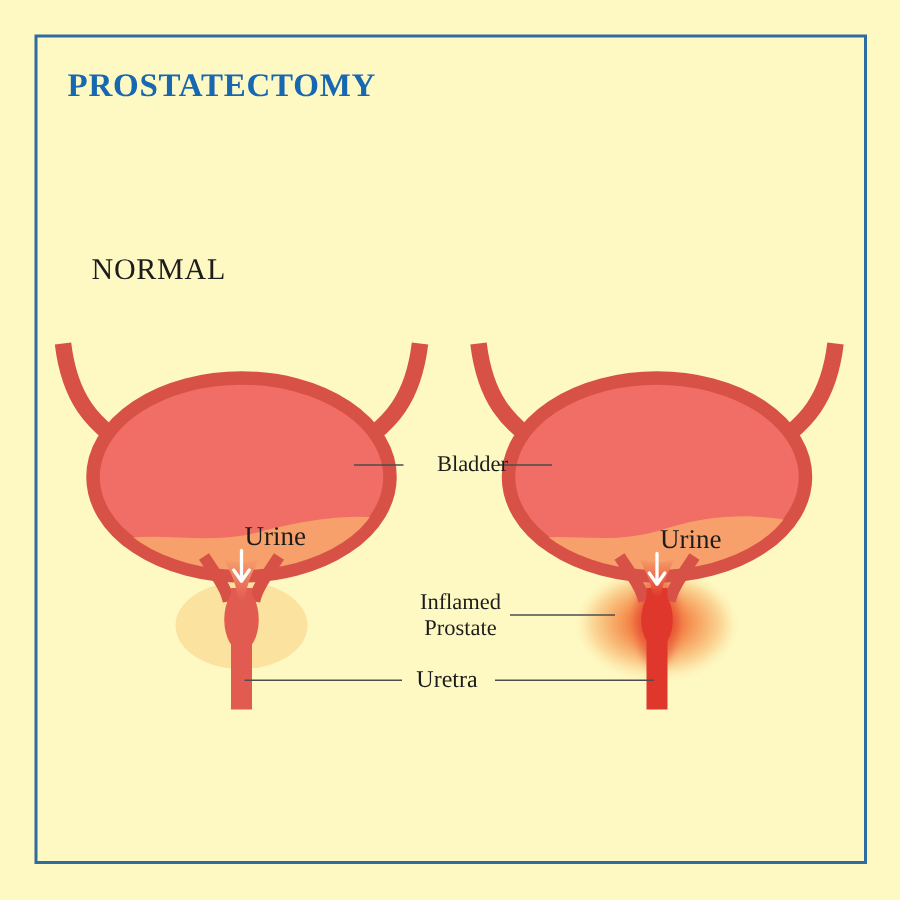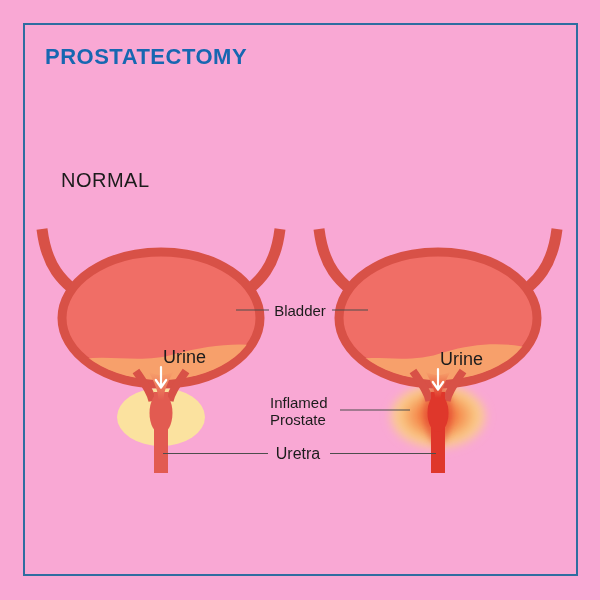--- a/index.html
+++ b/index.html
@@ -1,36 +1,36 @@
 <!DOCTYPE html>
 <html style="--frame-border: #2E6DA0; --title-blue: #1767B1; --label-text: #1C1C1C; --leader-line: #4D4D4D; --outline-red: #D85147; --bladder-fill: #F06E66; --urine-orange: #F7A06B; --prostate-yellow: #FBE29F; --tube-red: #E25B51; --tube-bright: #DF372B; --inflamed-center: #E8452F; --inflamed-mid: #F58A4B; --inflamed-edge: #FACE8A; --arrow-white: #FFFFFF;"><head>
 <meta charset="utf-8">
 <style>
   html,body{margin:0;padding:0;background:#fff;}
   .canvas{
-    position:relative;width:600px;height:600px;background:#f9a8d4;overflow:hidden;
-    font-family:Liberation Sans, sans-serif;
+    position:relative;width:600px;height:600px;background:#fef9c3;overflow:hidden;
+    font-family:Liberation Serif, serif;
   }
   .frame{
     position:absolute;left:23px;top:23px;width:551px;height:549px;
     border:2px solid var(--frame-border);box-sizing:content-box;
   }
   .title{
     position:absolute;left:45px;top:44px;margin:0;
     font-size:22px;font-weight:bold;letter-spacing:0.5px;
     color:var(--title-blue);
   }
   .heading{
     position:absolute;top:169px;width:200px;text-align:left;
     font-size:20px;letter-spacing:0.5px;color:var(--label-text);
   }
   .heading.left{left:61px;}
   .heading.right{left:347px;}
-  .label{position:absolute;color:var(--label-text);}
-  .label.bladder{left:250px;top:302px;width:100px;text-align:center;font-size:15px;}
+  .label{position:absolute;color:var(--label-text);text-align:center;}
+  .label.bladder{left:265px;top:302px;width:100px;text-align:center;font-size:15px;}
   .label.urine-left{left:163px;top:347px;font-size:18px;}
   .label.urine-right{left:440px;top:349px;font-size:18px;}
   .label.inflamed{left:270px;top:394px;width:74px;font-size:15px;line-height:17px;}
   .label.uretra{left:248px;top:445px;width:100px;text-align:center;font-size:16px;}
   svg{position:absolute;left:0;top:0;}
 </style>
 </head>
 <body>
 
 <div class="canvas">

